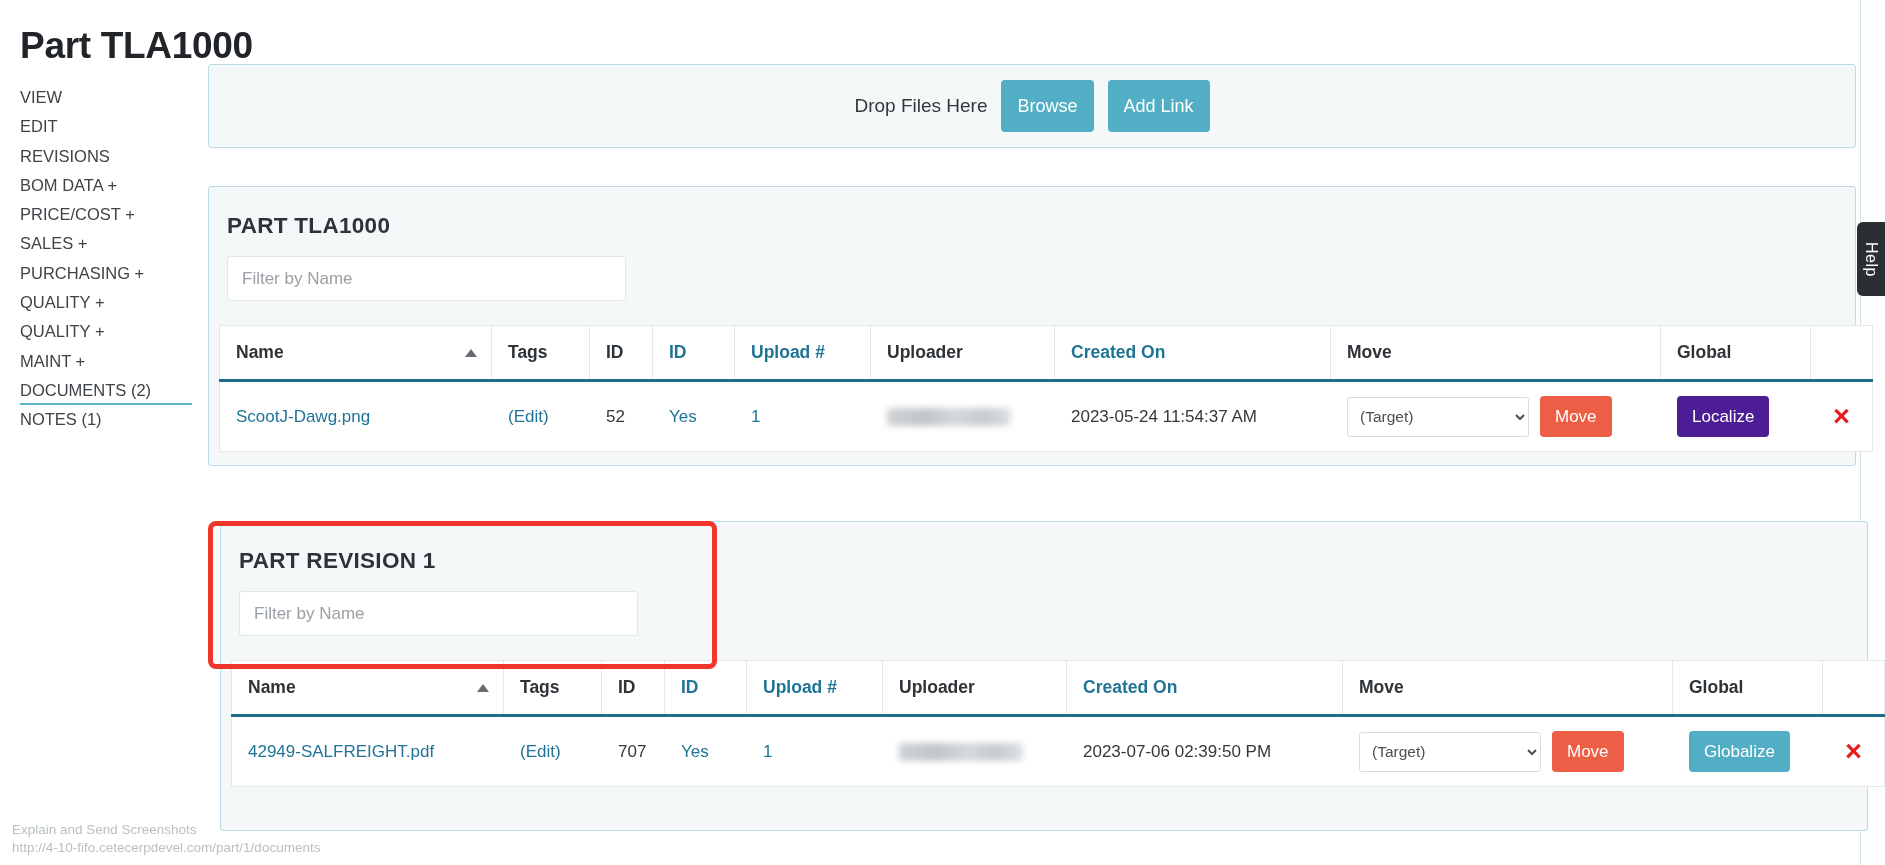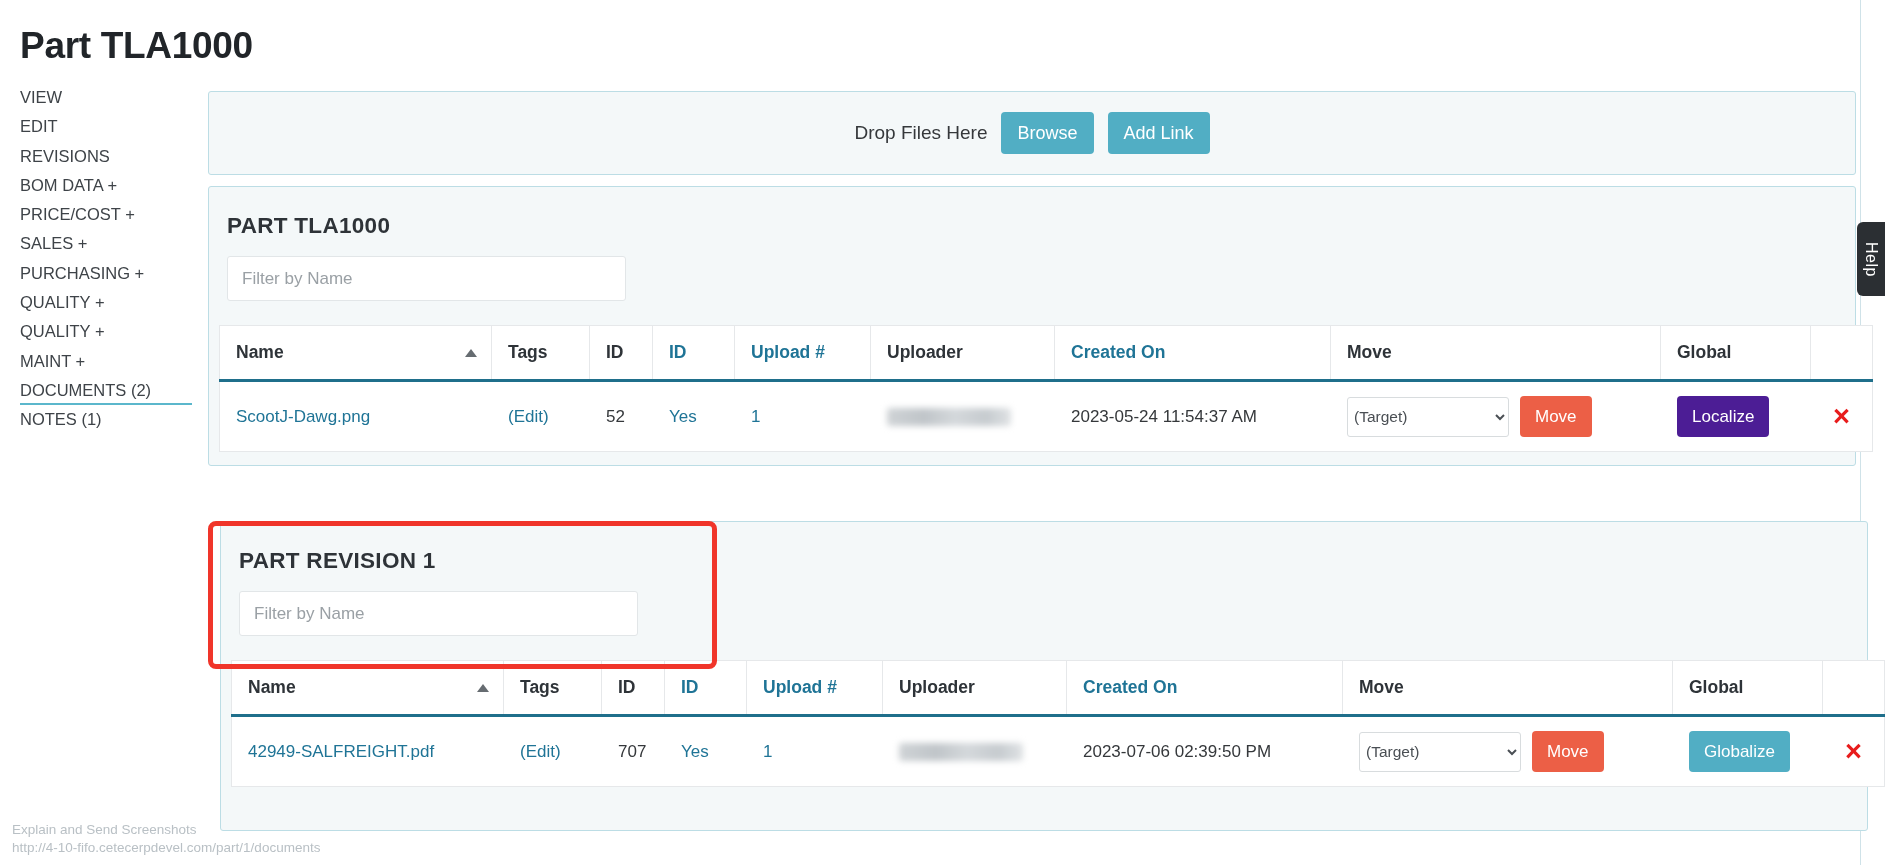--- a/index.html
+++ b/index.html
@@ -41,40 +41,40 @@
   }
 
   
   .panel {
     background: #f4f8f9;
     border: 1px solid #bcdde5;
     border-radius: 3px;
   }
   .dropzone {
     position: absolute;
-    left: 208px; top: 91px;
+    left: 208px; top: 64px;
     width: 1648px; height: 84px;
     display: flex;
     align-items: center;
     justify-content: center;
     gap: 14px;
   }
   .drop-label {
     font-size: 19px;
     color: #35383b;
   }
   .btn {
     border: none;
     border-radius: 4px;
     color: #ffffff;
     font-size: 18px;
     font-family: "Liberation Sans", sans-serif;
     cursor: pointer;
     padding: 0 16px;
-    height: 42px;
+    height: 52px;
     line-height: 42px;
     white-space: nowrap;
     display: inline-block;
   }
   .btn-teal { background: #51aec4; }
 
   
   .card {
     position: absolute;
     background: #f4f8f9;
@@ -151,28 +151,28 @@
   .cell-link { color: #1f7496; text-decoration: none; cursor: pointer; }
   .redacted {
     display: inline-block;
     width: 124px; height: 18px;
     border-radius: 3px;
     background: linear-gradient(90deg,#cfd3d6 0%,#c0c5c9 30%,#d4d8db 55%,#c6cbcf 80%,#dfe2e4 100%);
     filter: blur(3.2px);
     vertical-align: middle;
   }
   select.move-select {
-    width: 162px; height: 40px;
+    width: 182px; height: 40px;
     border: 1px solid #d8dcde;
     border-radius: 3px;
     background: #ffffff;
     font-size: 15.5px;
     color: #4a4f54;
     font-family: "Liberation Sans", sans-serif;
-    padding: 0 2px;
+    padding: 0 8px;
     cursor: pointer;
   }
   .move-cell { display: flex; align-items: center; gap: 11px; }
   .btn-sm {
     border: none;
     border-radius: 4px;
     color: #ffffff;
     font-size: 17px;
     font-family: "Liberation Sans", sans-serif;
     cursor: pointer;

